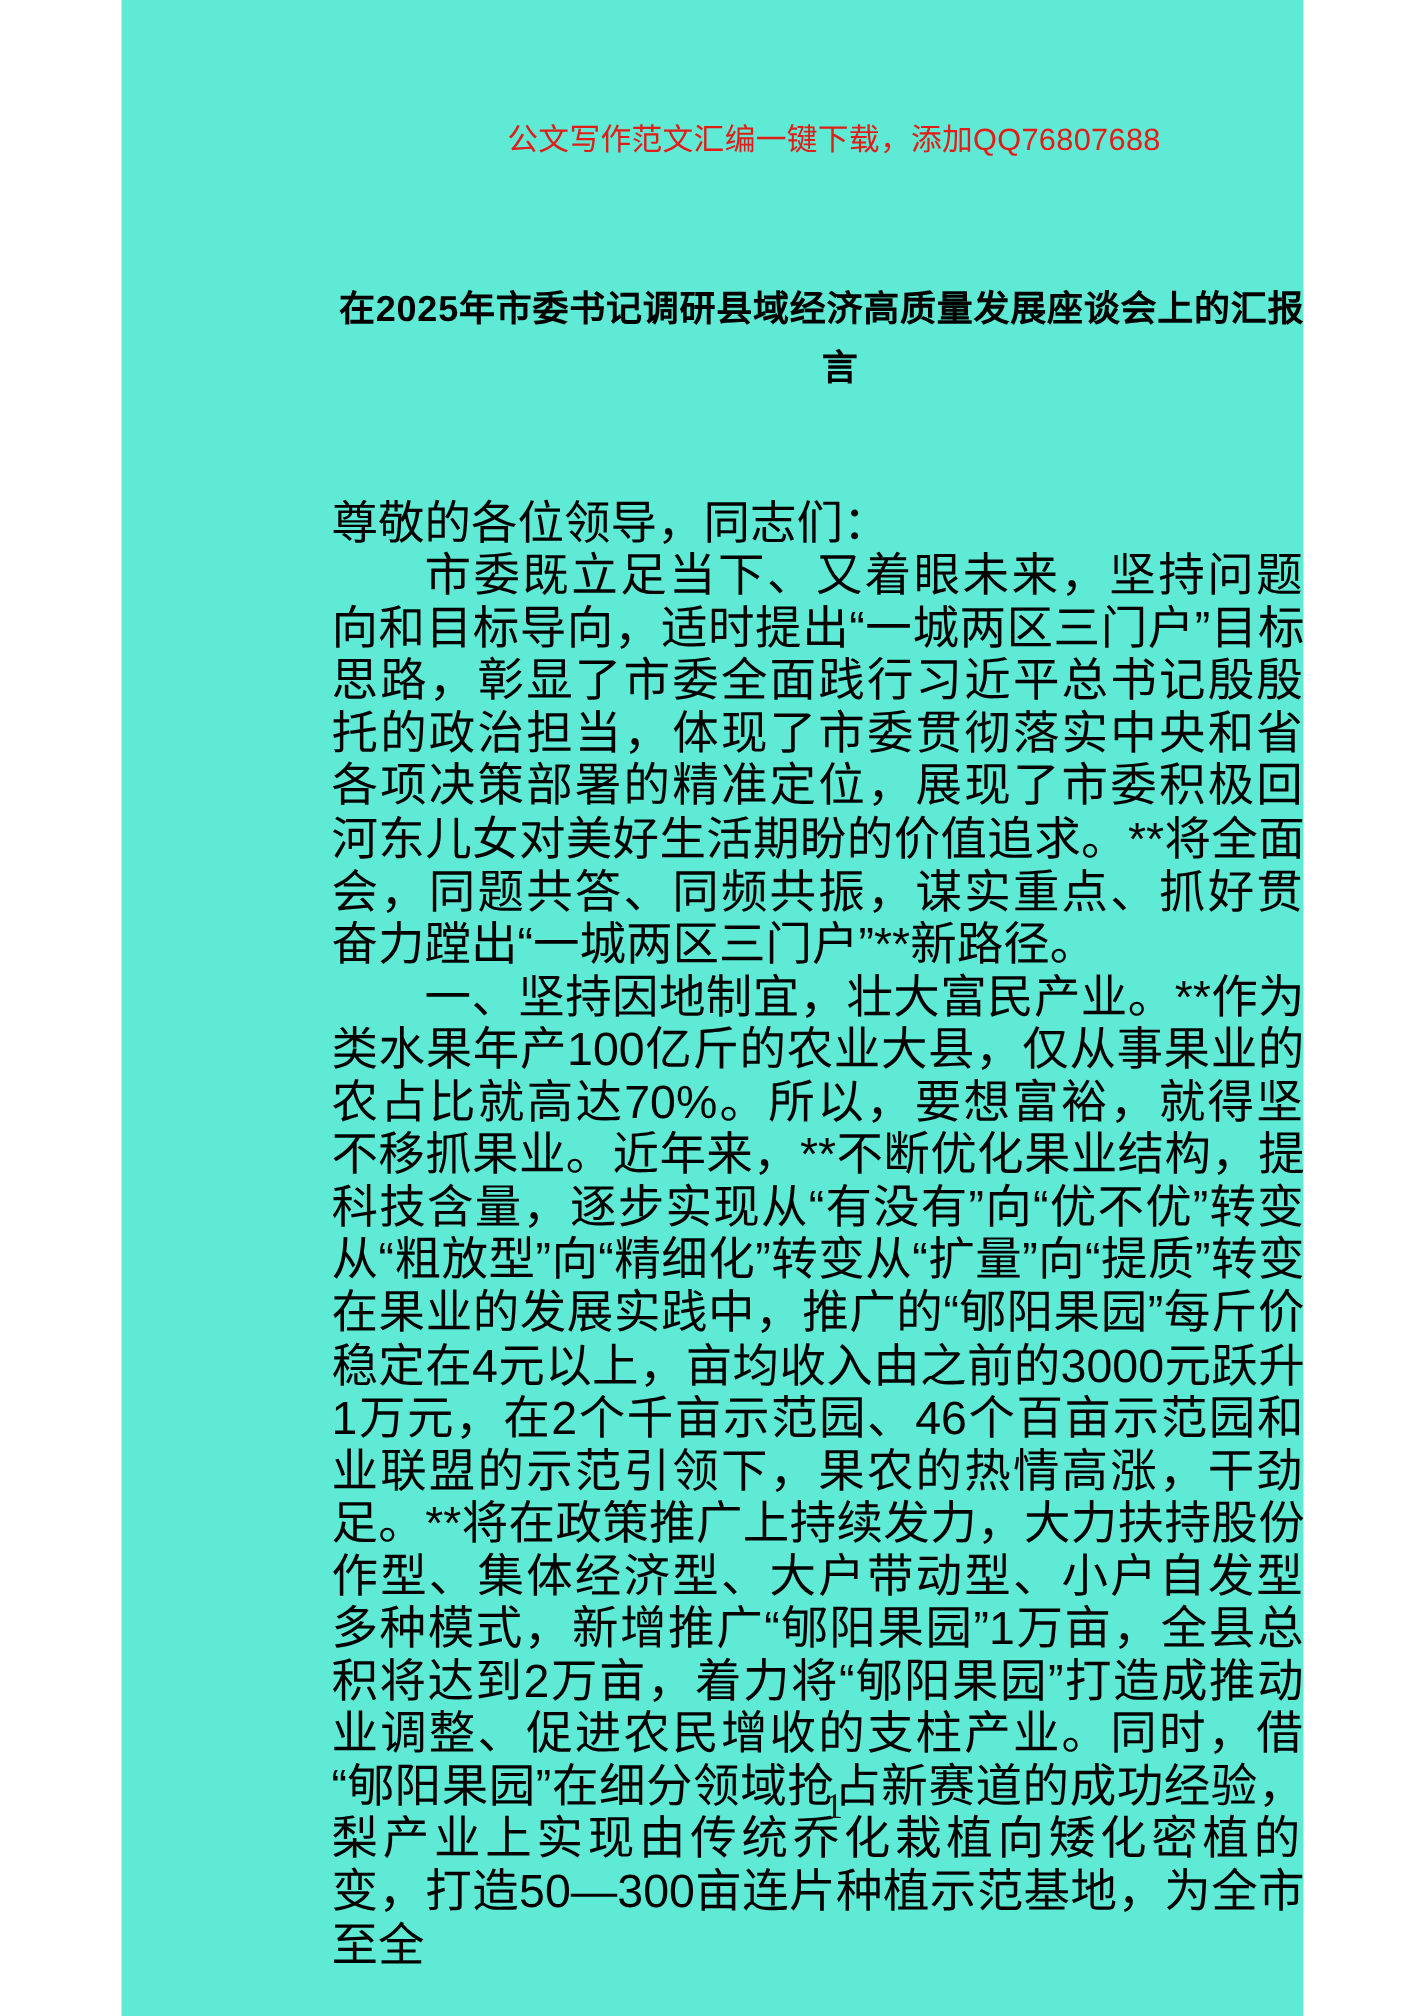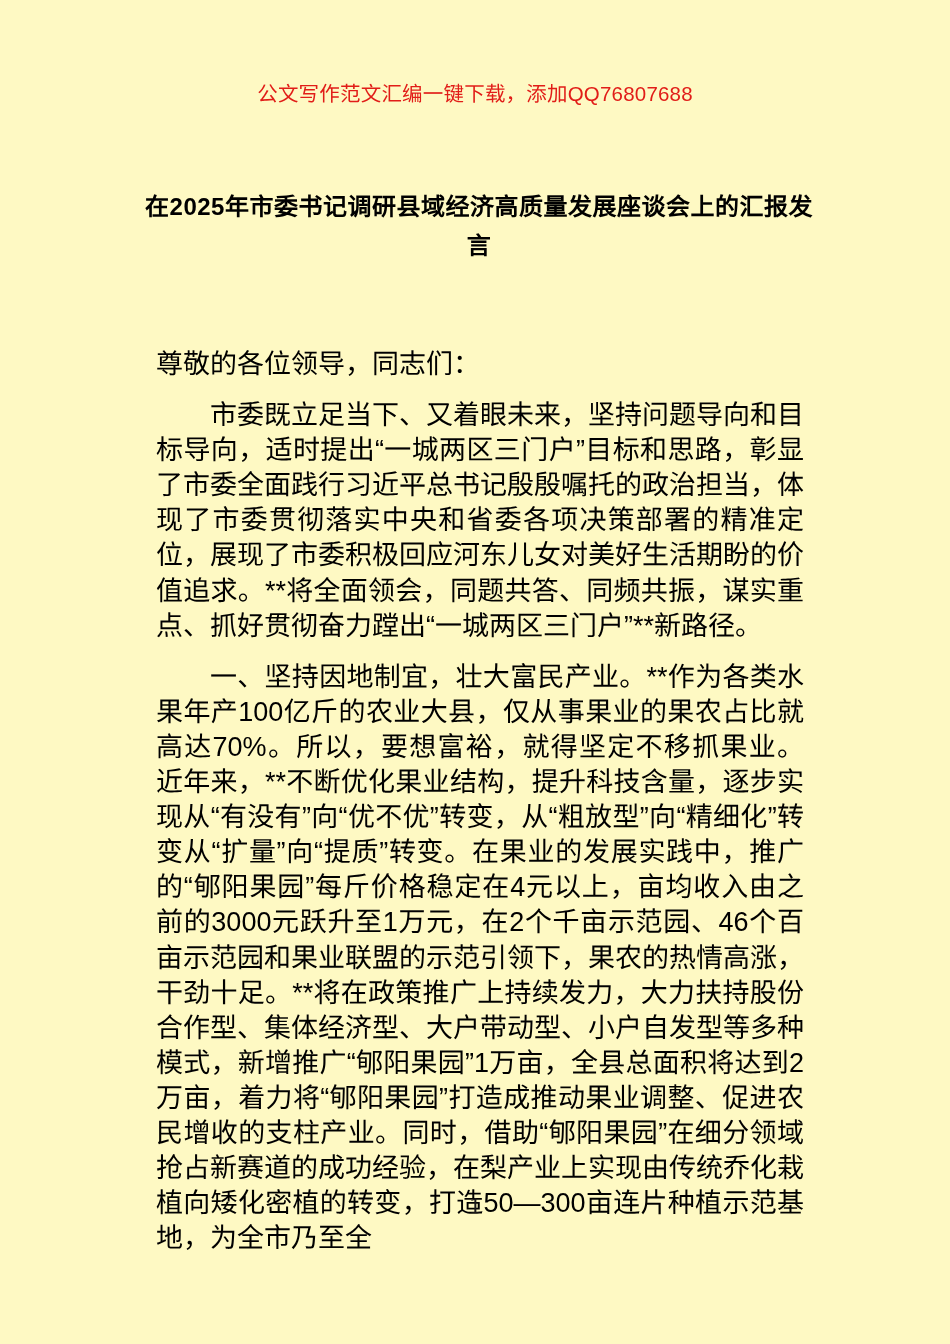--- a/index.html
+++ b/index.html
@@ -4,24 +4,24 @@
 <title>在2025年市委书记调研县域经济高质量发展座谈会上的汇报发言</title>
 <style>
   html, body {
     margin: 0;
     padding: 0;
     background: #ffffff;
   }
 
   .page {
     position: relative;
-    width: 950px;
+    width: 788px;
     height: 1344px;
     margin: 0 auto;
-    background: #fef9c3;
+    background: #5eead4;
     overflow: hidden;
     font-family: "Liberation Sans", "DejaVu Sans", sans-serif;
     color: #000000;
     box-sizing: border-box;
   }
 
   
   .watermark {
     position: absolute;
     top: 82px;
@@ -54,22 +54,22 @@
 
   
   .body-block {
     position: absolute;
     top: 331px;
     left: 140px;
     width: 680px;
   }
 
   .para {
-    margin: 16px;
-    font-size: 27px;
+    margin: 0;
+    font-size: 31px;
     line-height: 35.1px;
     text-align: justify;
     text-align-last: left;
     text-justify: inter-ideograph;
     letter-spacing: 0px;
     color: #000000;
     word-break: break-all;
   }
 
   .para.indent {

